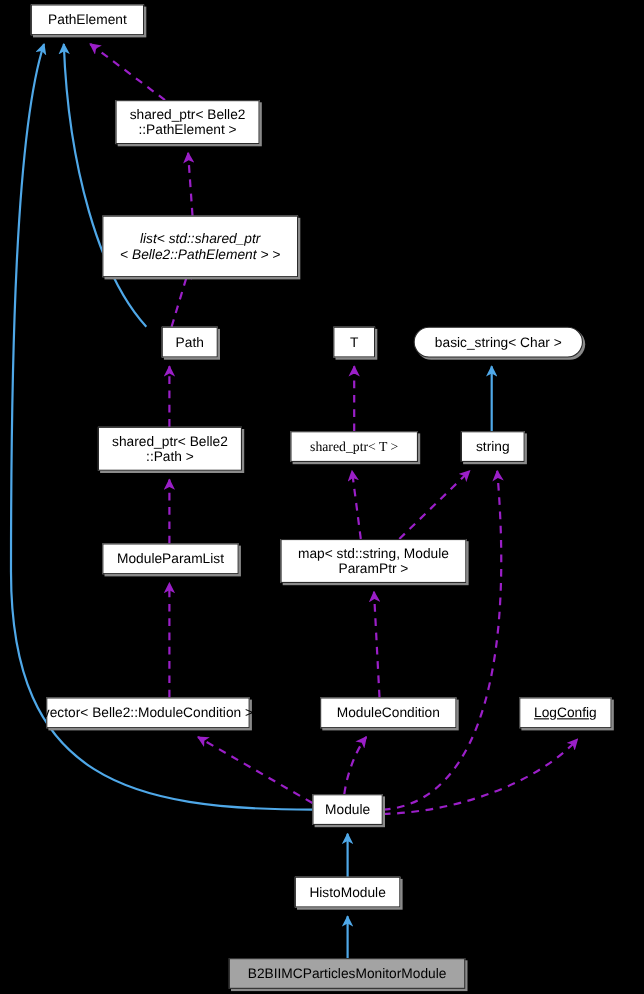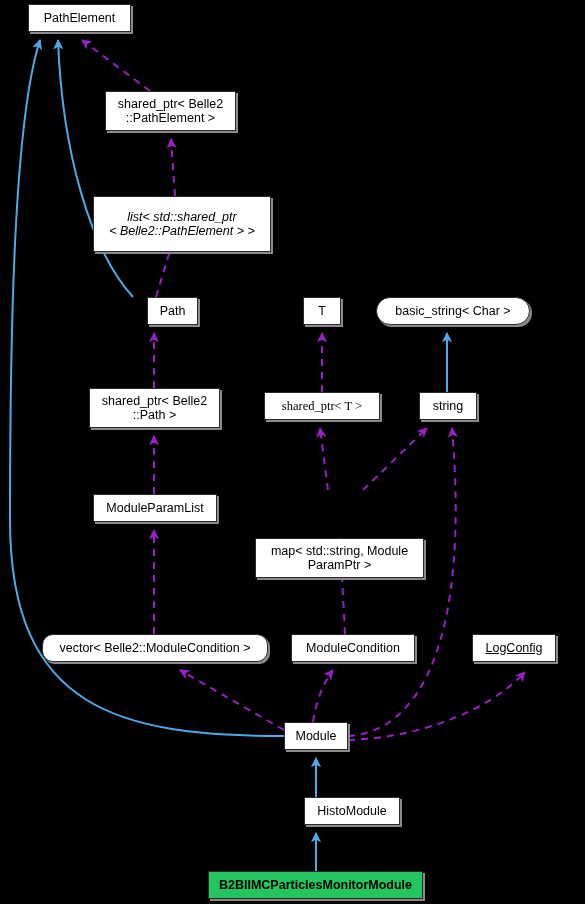--- a/index.html
+++ b/index.html
@@ -34,22 +34,21 @@
     justify-content: center;
     text-align: center;
     color: #000000;
     font-size: 12.5px;
     line-height: 14.5px;
     letter-spacing: 0px;
     white-space: pre;
     padding: 0 4px;
   }
   .node.highlight {
-    background: #22c55e;
-    font-weight: bold;
+    background: #a3a3a3;
   }
   .node-label {
     display: block;
     white-space: pre;
   }
 </style>
 </head>
 <body>
 
 <div id="diagram-root">
@@ -93,23 +92,23 @@
       <div class="node" style="left: 93px; top: 196px; width: 178px; height: 56px; font-style: italic;"><span class="node-label">list&lt; std::shared_ptr
 &lt; Belle2::PathElement &gt; &gt;</span></div>
       <div class="node" style="left: 147px; top: 297px; width: 51px; height: 28px;"><span class="node-label">Path</span></div>
       <div class="node" style="left: 303px; top: 297px; width: 38px; height: 28px;"><span class="node-label">T</span></div>
       <div class="node" style="left: 376px; top: 297px; width: 154px; height: 28px; border-radius: 14px;"><span class="node-label">basic_string&lt; Char &gt;</span></div>
       <div class="node" style="left: 89px; top: 388px; width: 131px; height: 40px;"><span class="node-label">shared_ptr&lt; Belle2
 ::Path &gt;</span></div>
       <div class="node" style="left: 264px; top: 392px; width: 116px; height: 28px; font-family: Liberation Serif, serif;"><span class="node-label">shared_ptr&lt; T &gt;</span></div>
       <div class="node" style="left: 419px; top: 392px; width: 58px; height: 28px; align-items: center;"><span class="node-label">string</span></div>
       <div class="node" style="left: 93px; top: 494px; width: 124px; height: 28px;"><span class="node-label">ModuleParamList</span></div>
-      <div class="node" style="left: 255px; top: 490px; width: 169px; height: 40px; margin-top: 48px;"><span class="node-label">map&lt; std::string, Module
+      <div class="node" style="left: 255px; top: 490px; width: 169px; height: 40px;"><span class="node-label">map&lt; std::string, Module
 ParamPtr &gt;</span></div>
-      <div class="node" style="left: 42px; top: 634px; width: 226px; height: 28px; border-radius: 11px;"><span class="node-label">vector&lt; Belle2::ModuleCondition &gt;</span></div>
+      <div class="node" style="left: 42px; top: 634px; width: 185px; height: 28px;"><span class="node-label">vector&lt; Belle2::ModuleCondition &gt;</span></div>
       <div class="node" style="left: 291px; top: 634px; width: 124px; height: 28px;"><span class="node-label">ModuleCondition</span></div>
       <div class="node" style="left: 472px; top: 634px; width: 84px; height: 28px; text-decoration: underline;"><span class="node-label">LogConfig</span></div>
       <div class="node" style="left: 284px; top: 722px; width: 64px; height: 28px; justify-content: center;"><span class="node-label">Module</span></div>
-      <div class="node" style="left: 268px; top: 797px; width: 96px; height: 28px; margin-left: 36px;"><span class="node-label">HistoModule</span></div>
+      <div class="node" style="left: 268px; top: 797px; width: 96px; height: 28px;"><span class="node-label">HistoModule</span></div>
       <div class="node highlight" style="left: 208px; top: 871px; width: 215px; height: 28px;"><span class="node-label">B2BIIMCParticlesMonitorModule</span></div>
     </div>
 
 </div>
 
 </body></html>

